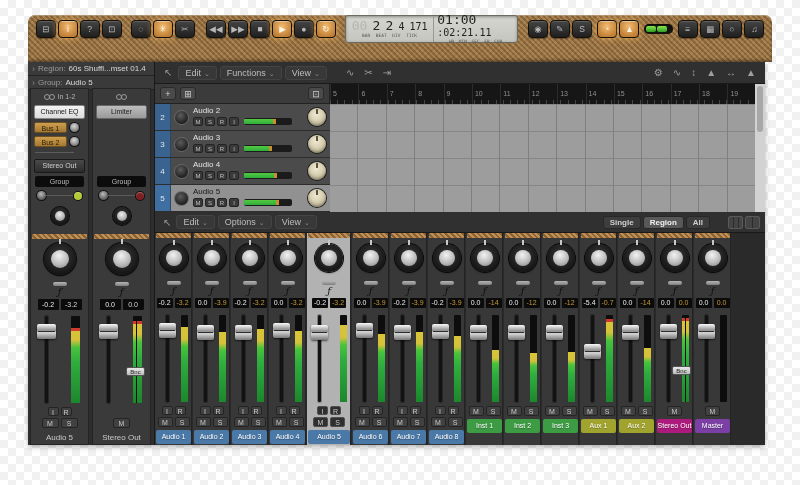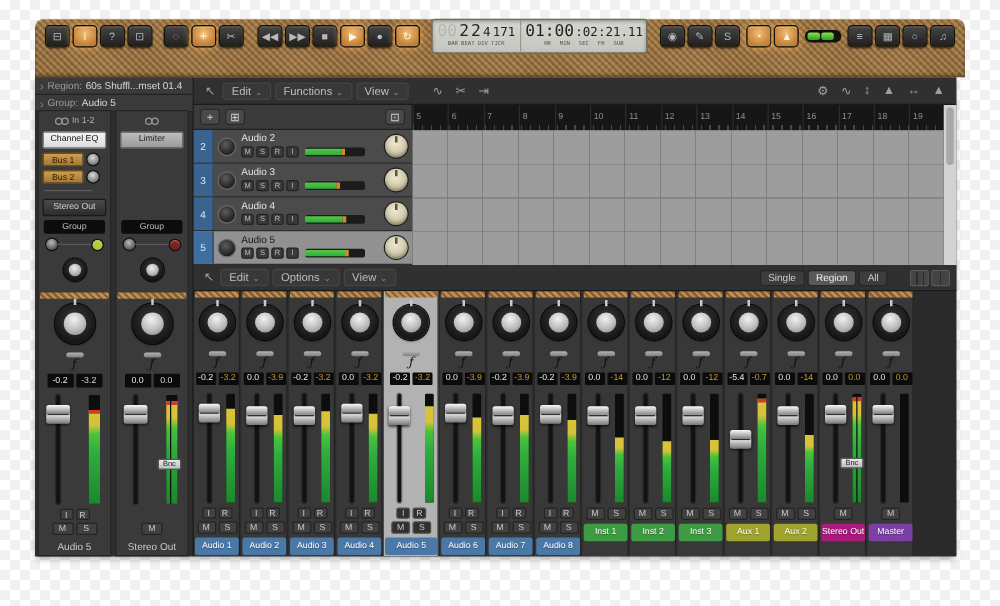--- a/index.html
+++ b/index.html
@@ -44,21 +44,21 @@
     width:188px;height:26px;border-radius:3px;background:linear-gradient(#d4d6cf,#c3c5be);
     border:1px solid #6d6a60;display:flex;box-shadow:inset 0 1px 3px rgba(0,0,0,.35);
     font-family:"DejaVu Sans Mono",monospace;color:#23241f;
   }
   .lcd-pos{flex:1.05;display:flex;flex-direction:column;justify-content:center;border-right:1px solid #9a9a92;padding:1px 3px 0 3px;}
   .lcd-time{flex:1;display:flex;flex-direction:column;justify-content:center;padding:1px 3px 0 3px;}
   .lcd-nums{display:flex;align-items:baseline;justify-content:space-around;font-size:13px;line-height:12px;}
   .lcd-nums .ghost{color:rgba(35,36,31,.15);}
   .lcd-nums .sm{font-size:10px;}
   .lcd-labels{display:flex;justify-content:space-around;font-size:6px;transform:scale(.75);transform-origin:center top;color:#55564f;line-height:6px;}
-  .lcd-time .lcd-nums{justify-content:space-between;gap:1px;}
+  .lcd-time .lcd-nums{justify-content:space-between;gap:1px;flex-direction:column;}
   .led{width:30px;height:10px;border-radius:5px;background:#15130e;display:flex;gap:1px;padding:2px 6px 2px 2px;box-sizing:border-box;align-items:stretch;box-shadow:inset 0 1px 2px rgba(0,0,0,.6);}
   .led b{flex:1;border-radius:2px;background:linear-gradient(#86e44e,#2f9e22);}
   
   .main{position:absolute;left:0;top:47px;width:737px;height:383px;background:#2c2c2c;box-shadow:0 2px 5px rgba(0,0,0,.3);}
   
   .inspector{position:absolute;left:0;top:0;width:127px;height:383px;background:#2e2e2e;border-right:1px solid #191919;box-sizing:border-box;}
   .ihead{height:13px;background:#3a3a3a;border-bottom:1px solid #222;display:flex;align-items:center;padding:0 4px;font-size:8px;color:#9b9b9b;gap:3px;white-space:nowrap;overflow:hidden;}
   .ihead .chev{color:#8a8a8a;font-size:9px;}
   .ihead .val{color:#d8d8d8;}
   .istrip{position:absolute;top:26px;bottom:0;width:59px;background:#3a3a3a;border:1px solid #242424;box-sizing:border-box;display:flex;flex-direction:column;}
@@ -150,21 +150,21 @@
   .tmfill{position:absolute;left:0;top:1px;bottom:1px;background:linear-gradient(#54c940,#2fae3e);border-right:3px solid #c98f2e;}
   .tknob{position:absolute;right:4px;top:4px;width:18px;height:18px;border-radius:50%;background:radial-gradient(circle at 45% 35%, #efe9d2, #cfc6a6 60%, #968d72);box-shadow:0 0 0 1px #1c1c1c,inset 0 -2px 3px rgba(0,0,0,.25);}
   .tknob::after{content:'';position:absolute;left:50%;top:1px;width:2px;height:5px;margin-left:-1px;background:#5b5340;}
   .grid{position:absolute;left:175px;top:42px;width:425px;height:108px;background-color:#9d9d9d;
     background-image:
       repeating-linear-gradient(90deg,transparent 0 27.4px,#7f7f7f 27.4px 28.4px),
       repeating-linear-gradient(0deg,transparent 0 26px,#868686 26px 27px);}
   
   .mixer{position:absolute;left:0;top:150px;width:610px;height:233px;background:#2a2a2a;}
   .mixbar{height:21px;background:#303030;border-bottom:1px solid #191919;display:flex;align-items:center;gap:2px;padding:0 5px;box-sizing:border-box;}
-  .fbtn{font-size:8px;color:#cfcfcf;background:#3d3d3d;border:1px solid #272727;border-radius:3px;padding:1px 6px;white-space:nowrap;}
+  .fbtn{font-size:8px;color:#cfcfcf;background:#3d3d3d;border:1px solid #272727;border-radius:3px;padding:1px 6px;white-space:nowrap;font-weight:bold;}
   .fbtn.on{background:#585858;color:#f0f0f0;}
   .fbtn.amber{color:#c9a04a;}
   .viewic{width:13px;height:11px;border:1px solid #5a5a5a;border-radius:2px;background:linear-gradient(90deg,#444 0 4px,#2c2c2c 4px 5px,#444 5px 9px,#2c2c2c 9px 10px,#444 10px);}
   .viewic.b{background:linear-gradient(90deg,#444 0 6px,#2c2c2c 6px 7px,#444 7px);}
   .mixbody{position:absolute;left:0;top:21px;right:0;bottom:0;display:flex;}
   .gutter{flex:0 0 42px;position:relative;}
   .gpan{position:absolute;top:26px;right:7px;font-size:8px;color:#9a9a9a;}
   .gdb{position:absolute;top:63px;right:7px;font-size:8px;color:#9a9a9a;}
   .gscale{position:absolute;top:81px;bottom:42px;right:5px;display:flex;flex-direction:column;justify-content:space-between;align-items:flex-end;}
   .gscale span{font-size:6px;color:#8d8d8d;line-height:5px;transform:scale(.85);transform-origin:right center;}

